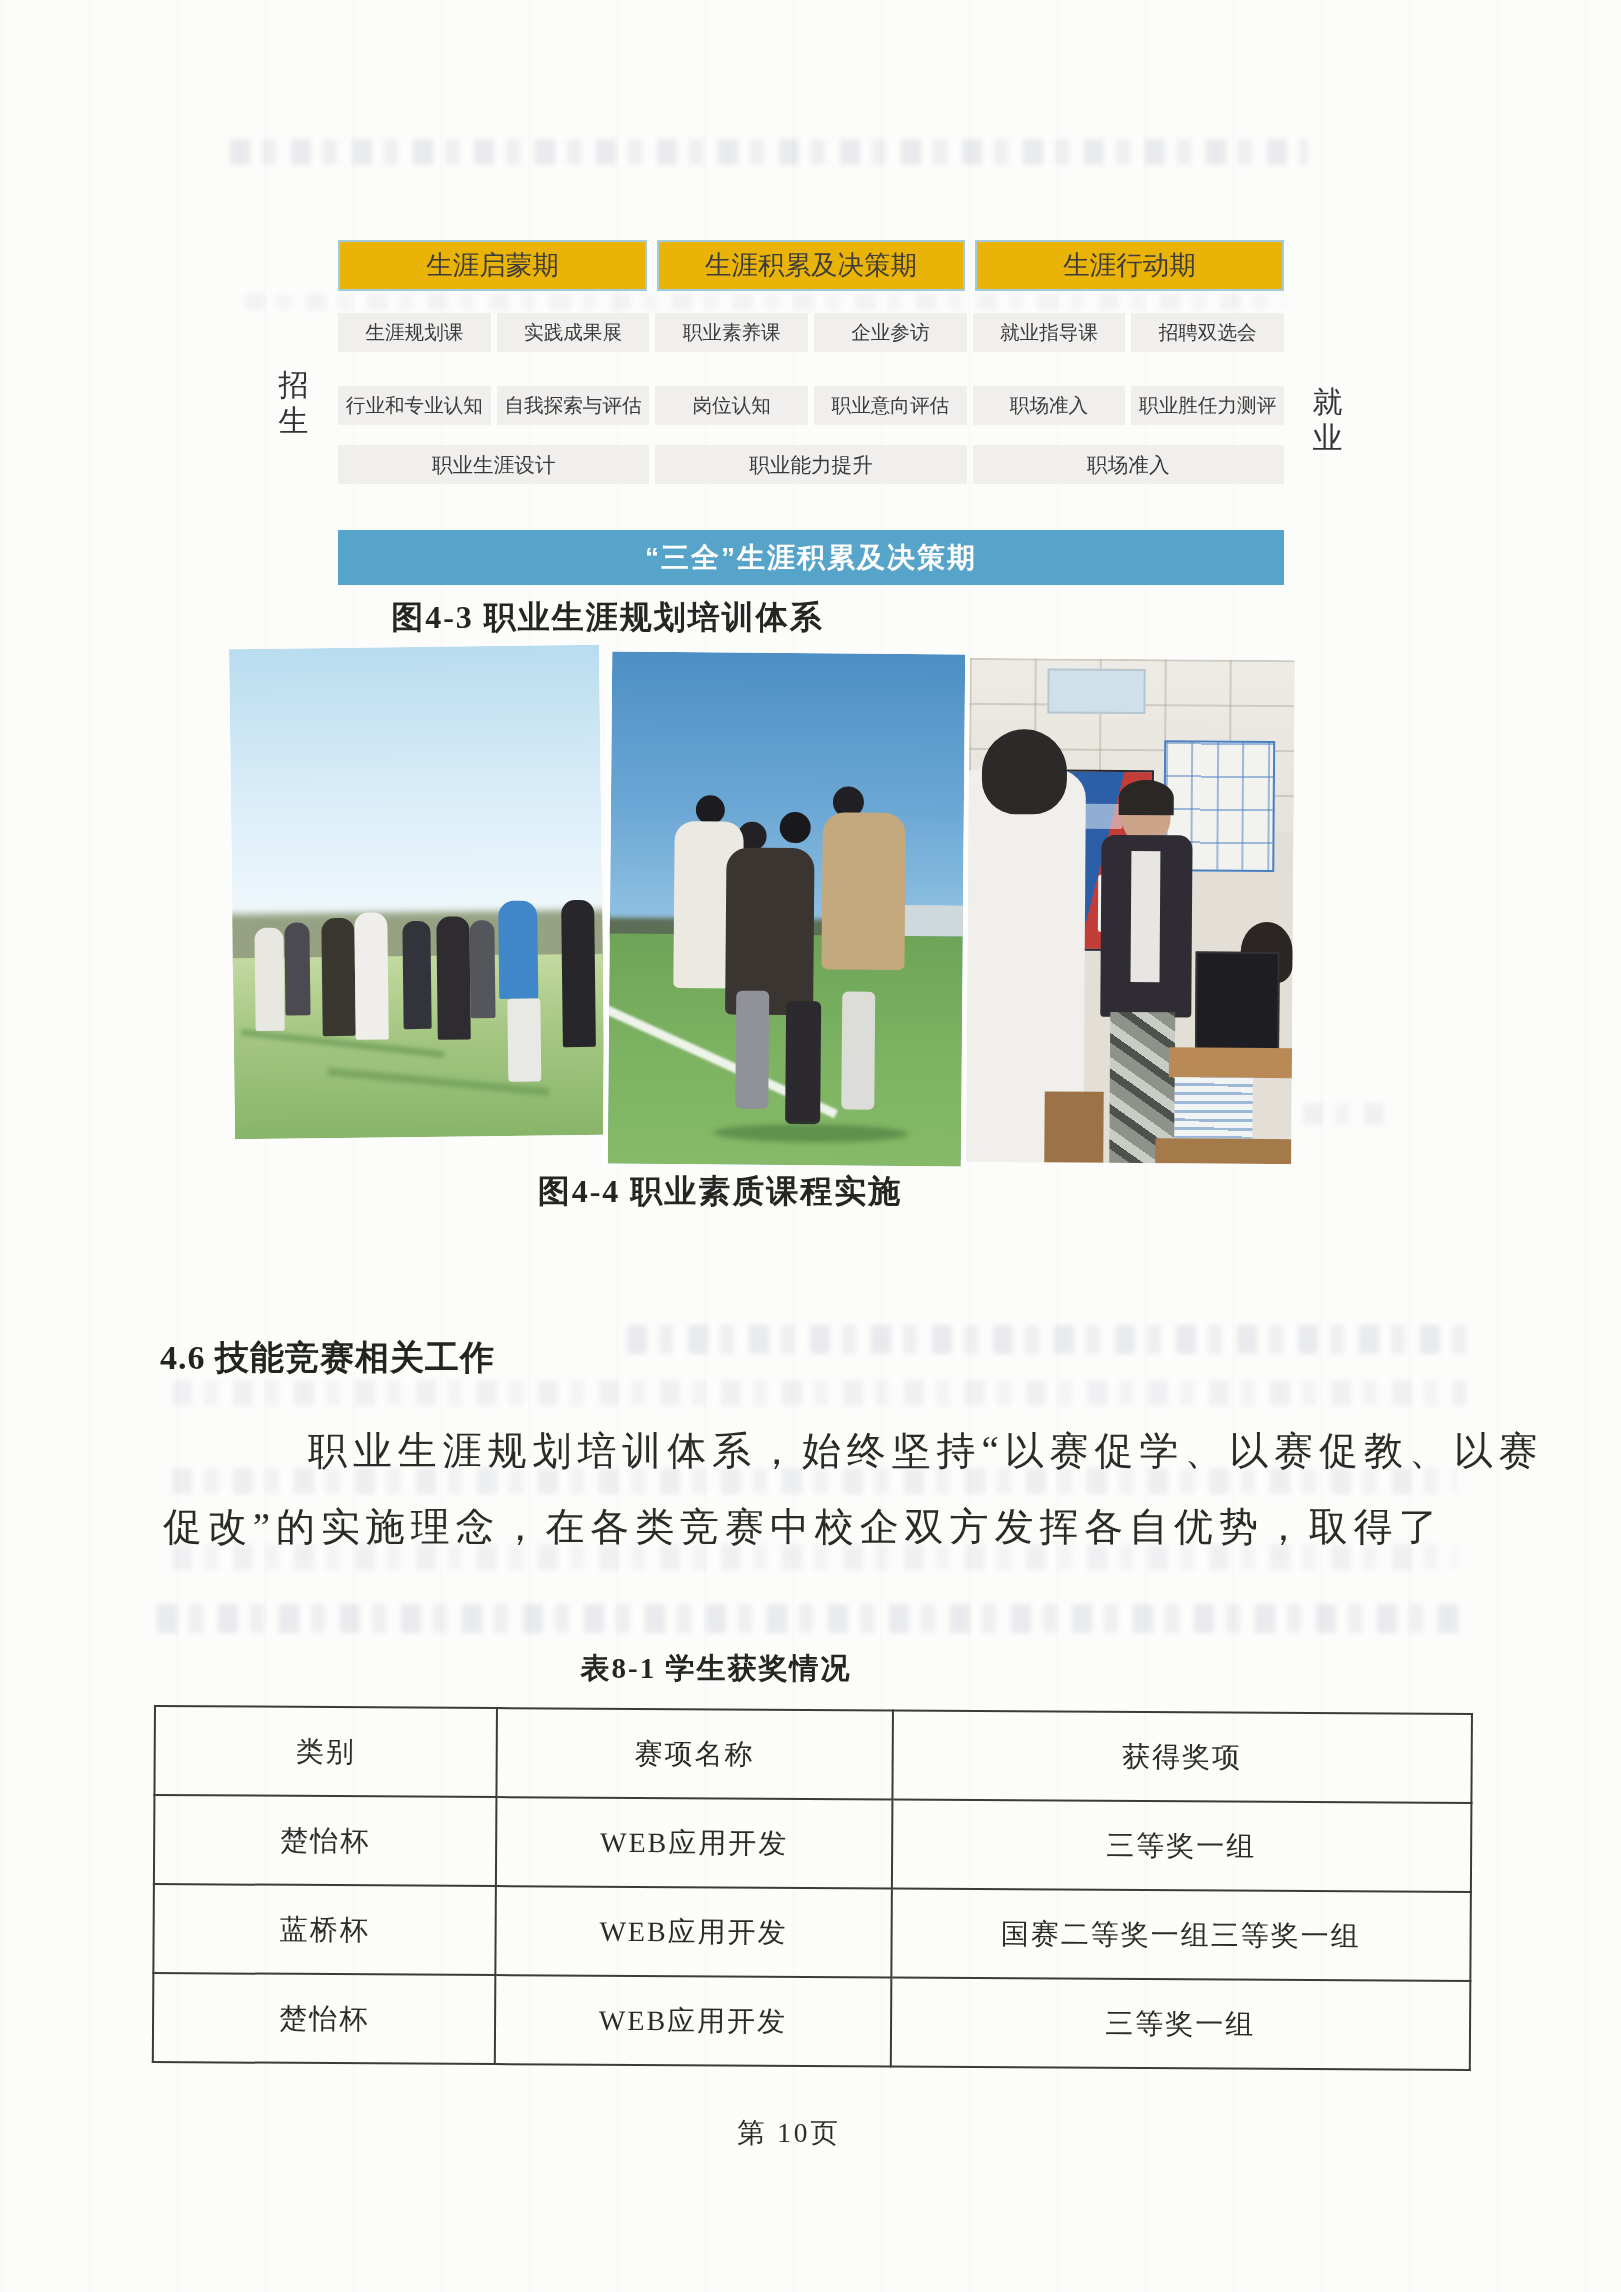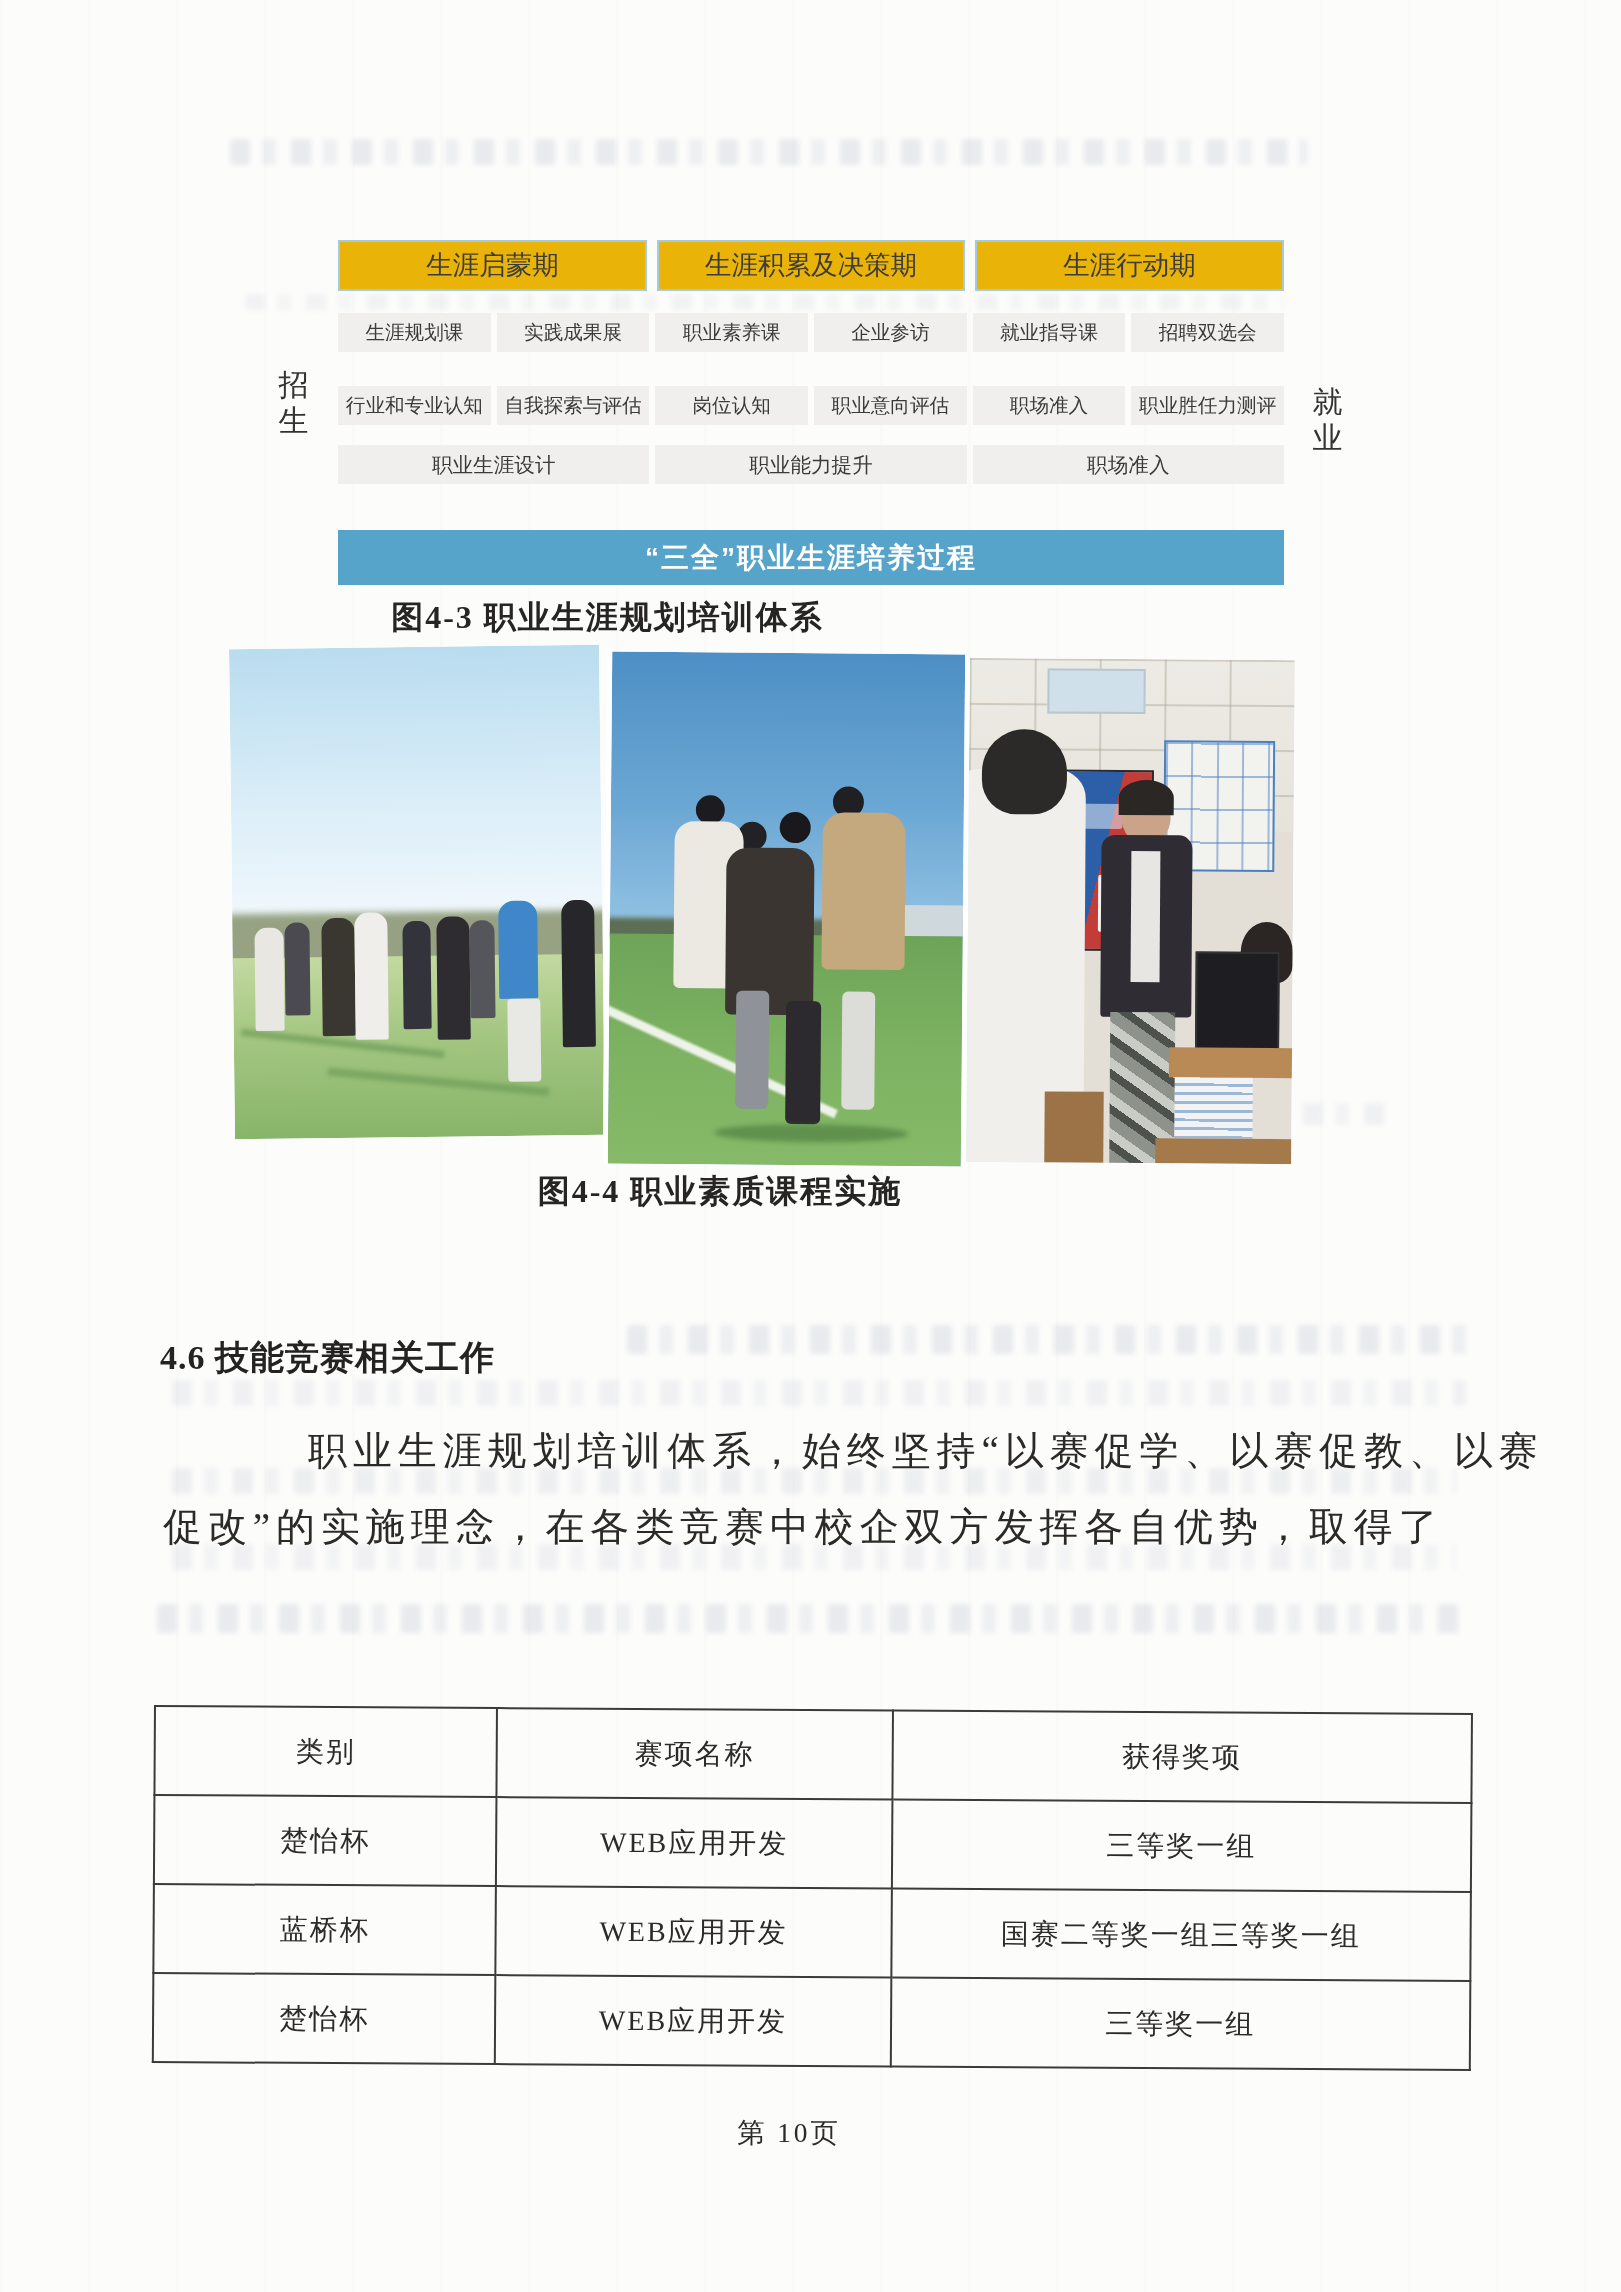--- a/index.html
+++ b/index.html
@@ -100,21 +100,21 @@
       <div class="mini-box">岗位认知</div>
       <div class="mini-box">职业意向评估</div>
       <div class="mini-box">职场准入</div>
       <div class="mini-box">职业胜任力测评</div>
     </div>
     <div class="mini-row r3">
       <div class="mini-box wide">职业生涯设计</div>
       <div class="mini-box wide">职业能力提升</div>
       <div class="mini-box wide">职场准入</div>
     </div>
-    <div class="banner">“三全”职业生涯培养过程</div>
+    <div class="banner">“三全”生涯积累及决策期</div>
   </div>
 
   <div class="caption" style="left:225px; top:584px; width:765px;">图4-3  职业生涯规划培训体系</div>
 
   <div class="photo" style="left:232px; top:647px; width:370px; height:490px; transform:rotate(-.7deg);">
     <div class="abs" style="inset:0; background:linear-gradient(180deg,#b9dcef 0%,#d9edf8 30%,#f1f8fc 56%,#eef6f9 62%);"></div>
     <div class="abs" style="left:-5%; top:54%; width:110%; height:11%; background:#86936d; border-radius:11.8px; filter:blur(3.9px); opacity:.85;"></div>
     <div class="abs" style="left:0; top:63%; width:100%; height:37%; background:linear-gradient(180deg,#c3d9a0 0%,#a3c681 45%,#88b569 100%);"></div>
     <div class="abs" style="left:2%; top:80%; width:55%; height:6.9px; background:#5d8f4d; opacity:.55; transform:rotate(7deg); filter:blur(2px);"></div>
     <div class="abs" style="left:25%; top:88%; width:60%; height:7.8px; background:#5d8f4d; opacity:.5; transform:rotate(6deg); filter:blur(2px);"></div>
@@ -182,20 +182,21 @@
 
   <div class="caption" style="left:328px; top:1158px; width:784px;">图4-4  职业素质课程实施</div>
 
   <div class="heading">4.6 技能竞赛相关工作</div>
 
   <div class="para">
     <div class="pline first">职业生涯规划培训体系，始终坚持“以赛促学、以赛促教、以赛</div>
     <div class="pline">促改”的实施理念，在各类竞赛中校企双方发挥各自优势，取得了</div>
   </div>
 
+  <div class="tcaption">表8-1 学生获奖情况</div>
 
   <div class="award-table-wrap">
     <table class="award">
       <colgroup>
           <col style="width:26%">
           <col style="width:30%">
           <col style="width:44%">
         </colgroup>
       <tbody>
           <tr>

